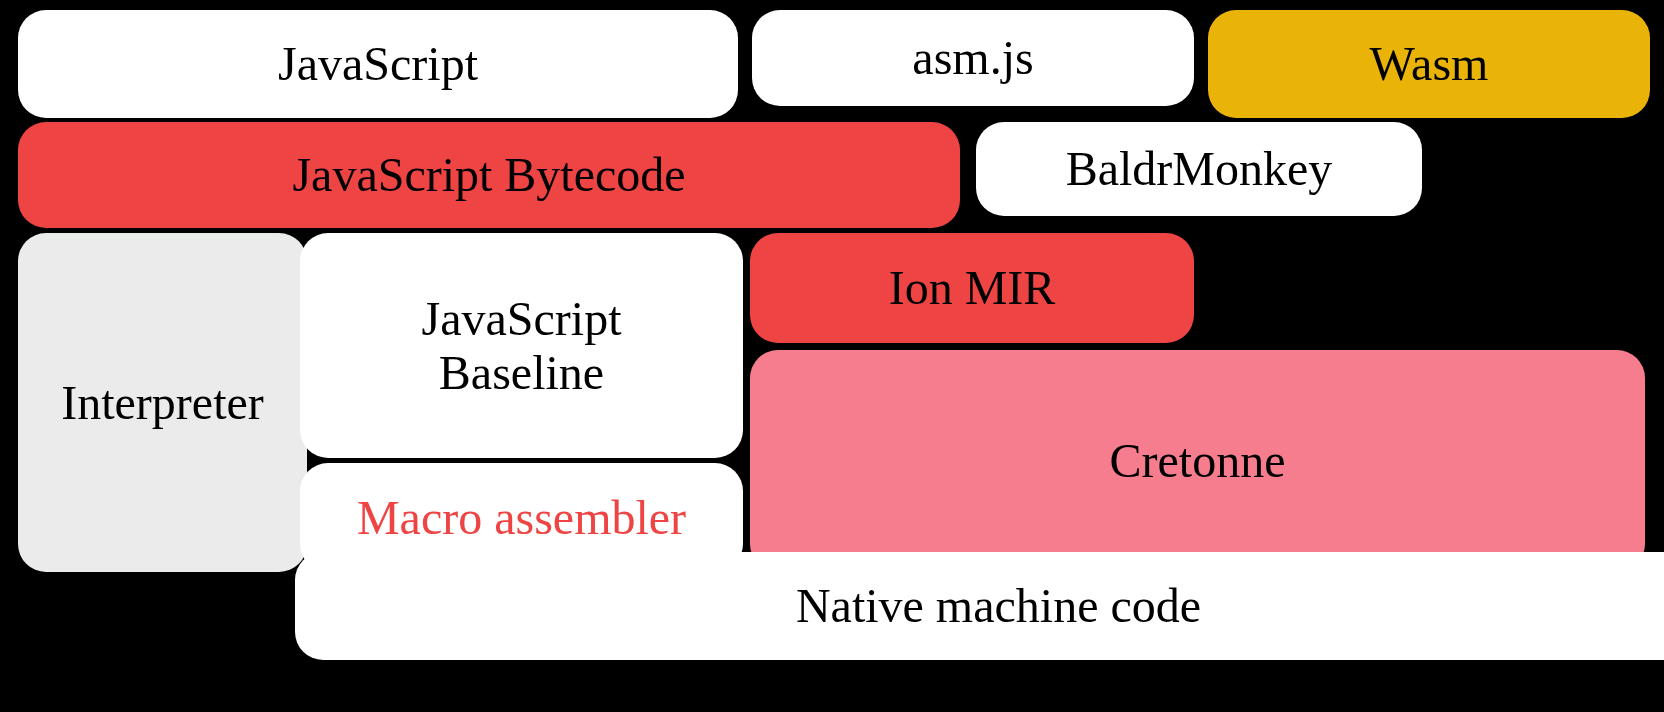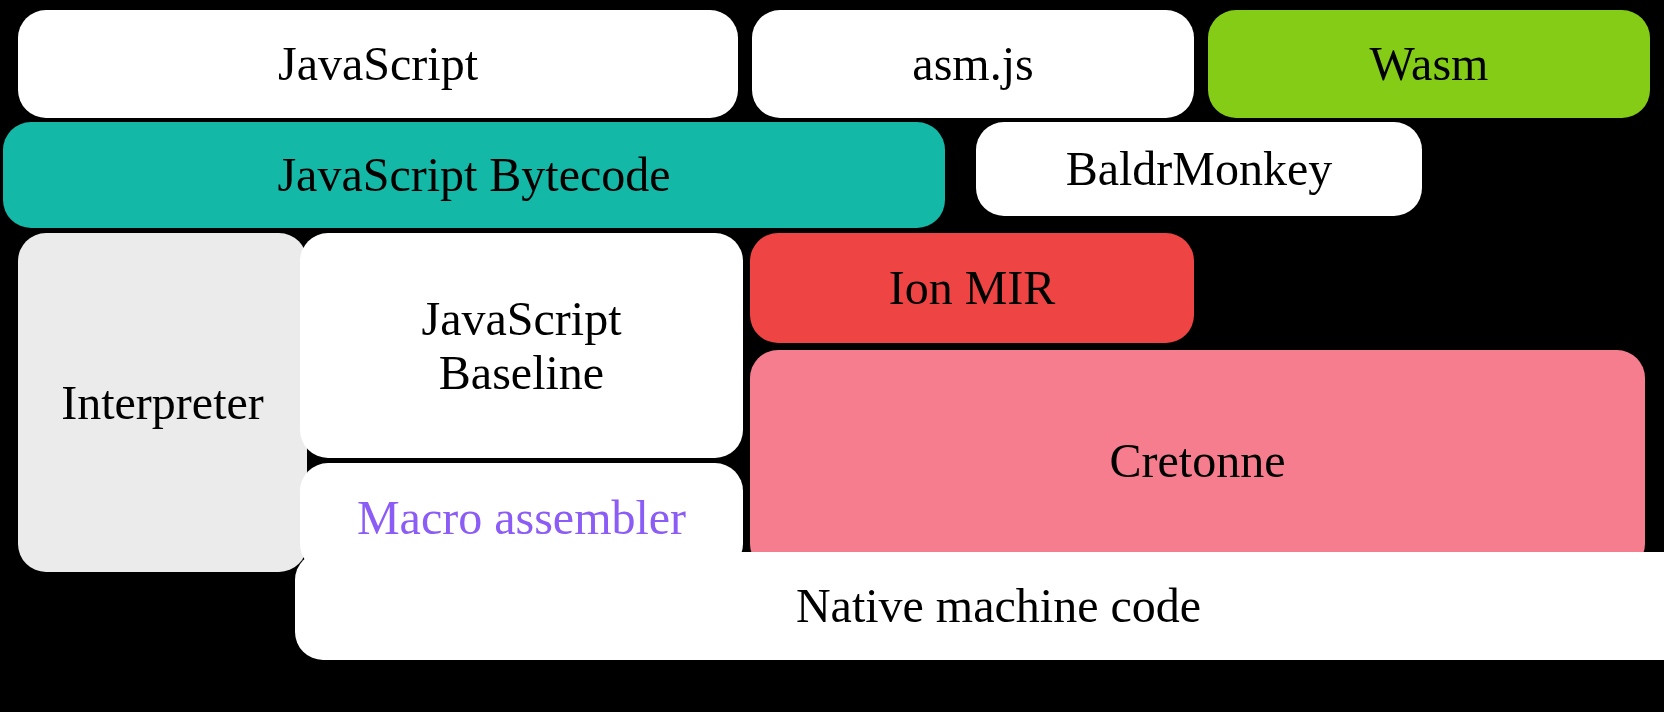--- a/index.html
+++ b/index.html
@@ -33,44 +33,44 @@
     letter-spacing: 0px;
   }
 </style>
 </head>
 <body>
 
 <div id="diagram-canvas" style="background: rgb(0, 0, 0);">
     <div class="block" style="left: 18px; top: 10px; width: 720px; height: 108px; background: rgb(255, 255, 255);">
       <span class="label" style="color: rgb(0, 0, 0);">JavaScript</span>
     </div>
-    <div class="block" style="left: 752px; top: 10px; width: 442px; height: 108px; background: rgb(255, 255, 255);">
+    <div class="block" style="left: 752px; top: 10px; width: 442px; height: 96px; background: rgb(255, 255, 255);">
       <span class="label" style="color: rgb(0, 0, 0);">asm.js</span>
     </div>
-    <div class="block" style="left: 1208px; top: 10px; width: 442px; height: 108px; background: #84cc16; align-items: center;">
+    <div class="block" style="left: 1208px; top: 10px; width: 442px; height: 108px; background: #eab308; align-items: center;">
       <span class="label" style="color: rgb(0, 0, 0);">Wasm</span>
     </div>
-    <div class="block" style="left: 3px; top: 122px; width: 942px; height: 106px; background: #14b8a6;">
+    <div class="block" style="left: 18px; top: 122px; width: 942px; height: 106px; background: #ef4444;">
       <span class="label" style="color: rgb(0, 0, 0);">JavaScript Bytecode</span>
     </div>
     <div class="block" style="left: 976px; top: 122px; width: 446px; height: 94px; background: rgb(255, 255, 255);">
       <span class="label" style="color: rgb(0, 0, 0);">BaldrMonkey</span>
     </div>
     <div class="block" style="left: 18px; top: 233px; width: 289px; height: 339px; background: rgb(235, 235, 235);">
       <span class="label" style="color: rgb(0, 0, 0);">Interpreter</span>
     </div>
     <div class="block" style="left: 300px; top: 233px; width: 443px; height: 225px; background: rgb(255, 255, 255);">
       <span class="label" style="color: rgb(0, 0, 0);">JavaScript
 Baseline</span>
     </div>
     <div class="block" style="left: 750px; top: 233px; width: 444px; height: 110px; background: #ef4444;">
       <span class="label" style="color: rgb(0, 0, 0);">Ion MIR</span>
     </div>
     <div class="block" style="left: 750px; top: 350px; width: 895px; height: 222px; background: rgb(245, 125, 142);">
       <span class="label" style="color: rgb(0, 0, 0);">Cretonne</span>
     </div>
     <div class="block" style="left: 300px; top: 463px; width: 443px; height: 109px; background: rgb(255, 255, 255);">
-      <span class="label" style="color: #8b5cf6;">Macro assembler</span>
+      <span class="label" style="color: #ef4444;">Macro assembler</span>
     </div>
     <div class="block" style="left: 295px; top: 552px; width: 1407px; height: 108px; background: rgb(255, 255, 255);">
       <span class="label" style="color: rgb(0, 0, 0);">Native machine code</span>
     </div>
   </div>
 
 </body></html>

